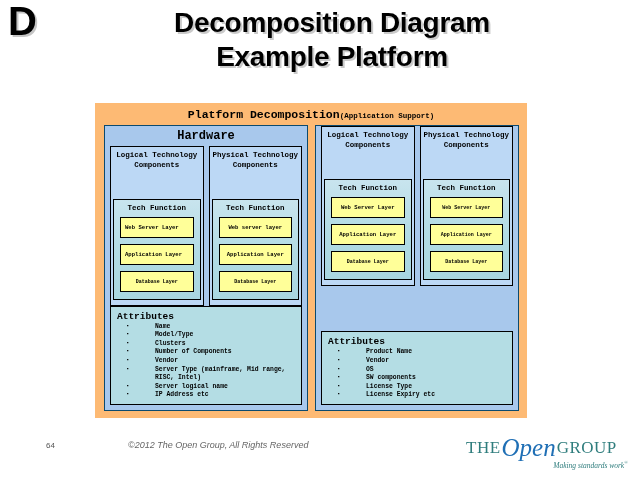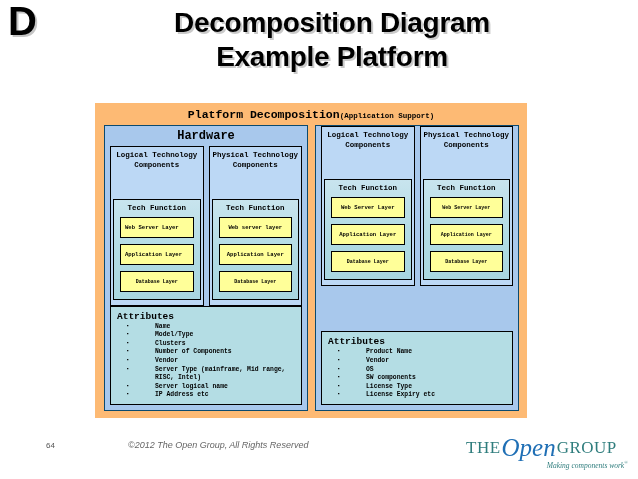--- a/index.html
+++ b/index.html
@@ -355,15 +355,15 @@
 </div>
 
 <div class="page-number">64</div>
 <div class="copyright">©2012 The Open Group, All Rights Reserved</div>
 
 <div class="logo">
   <div class="logo-main">
     <span class="logo-the">THE</span><span class="logo-open">Open</span><span class="logo-group">GROUP</span>
   </div>
   <div class="logo-tagline">
-    <span>Making components work</span><sup>®</sup>
+    <span>Making standards work</span><sup>®</sup>
   </div>
 </div>
 
 </body></html>

